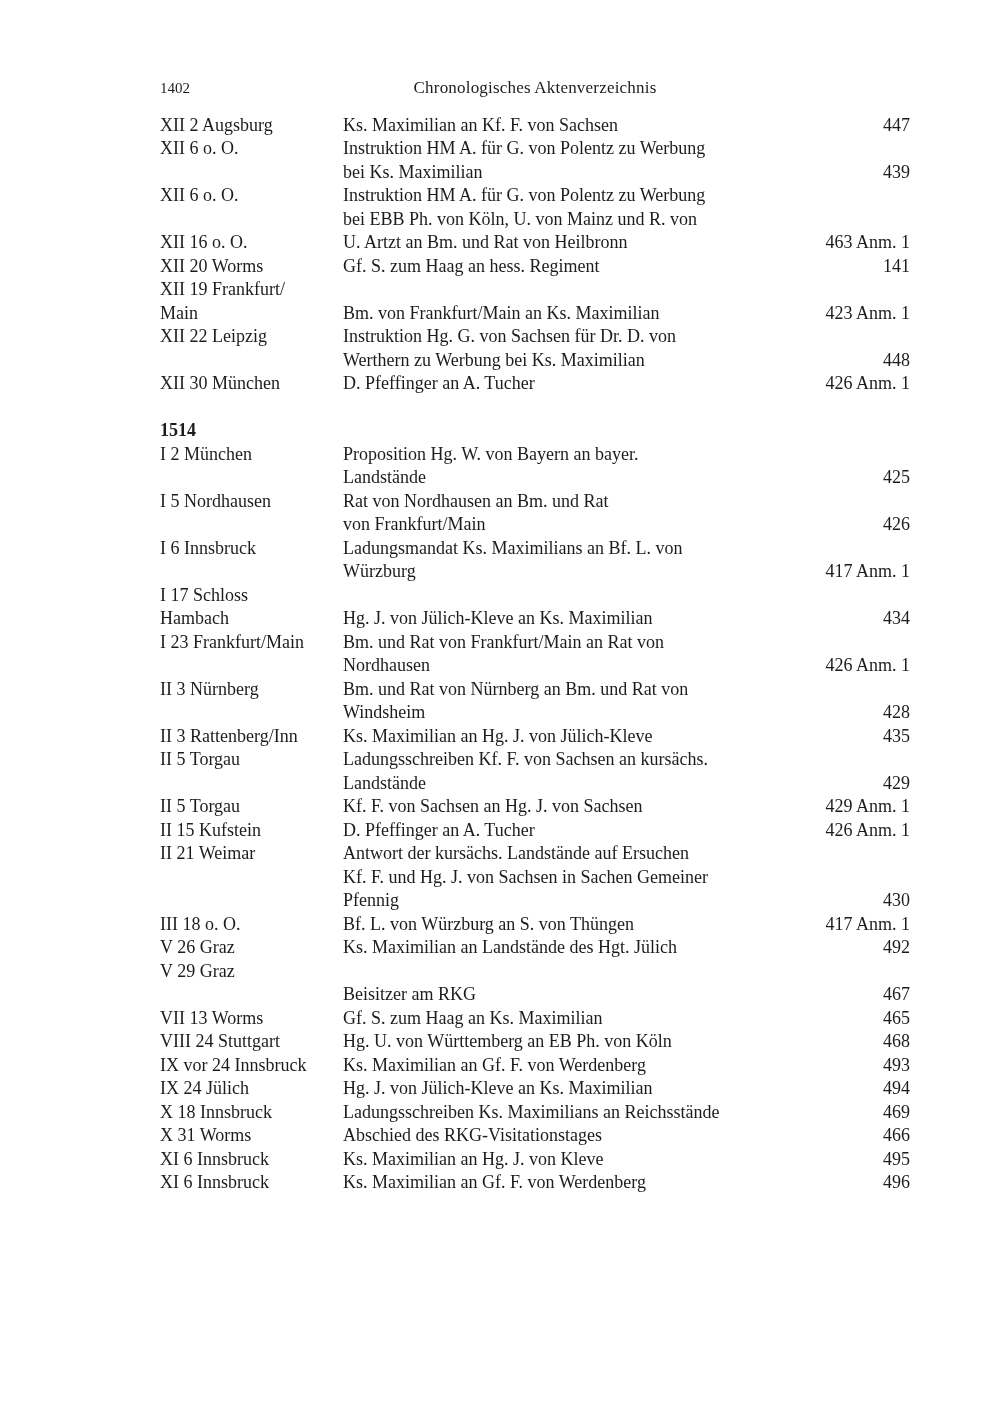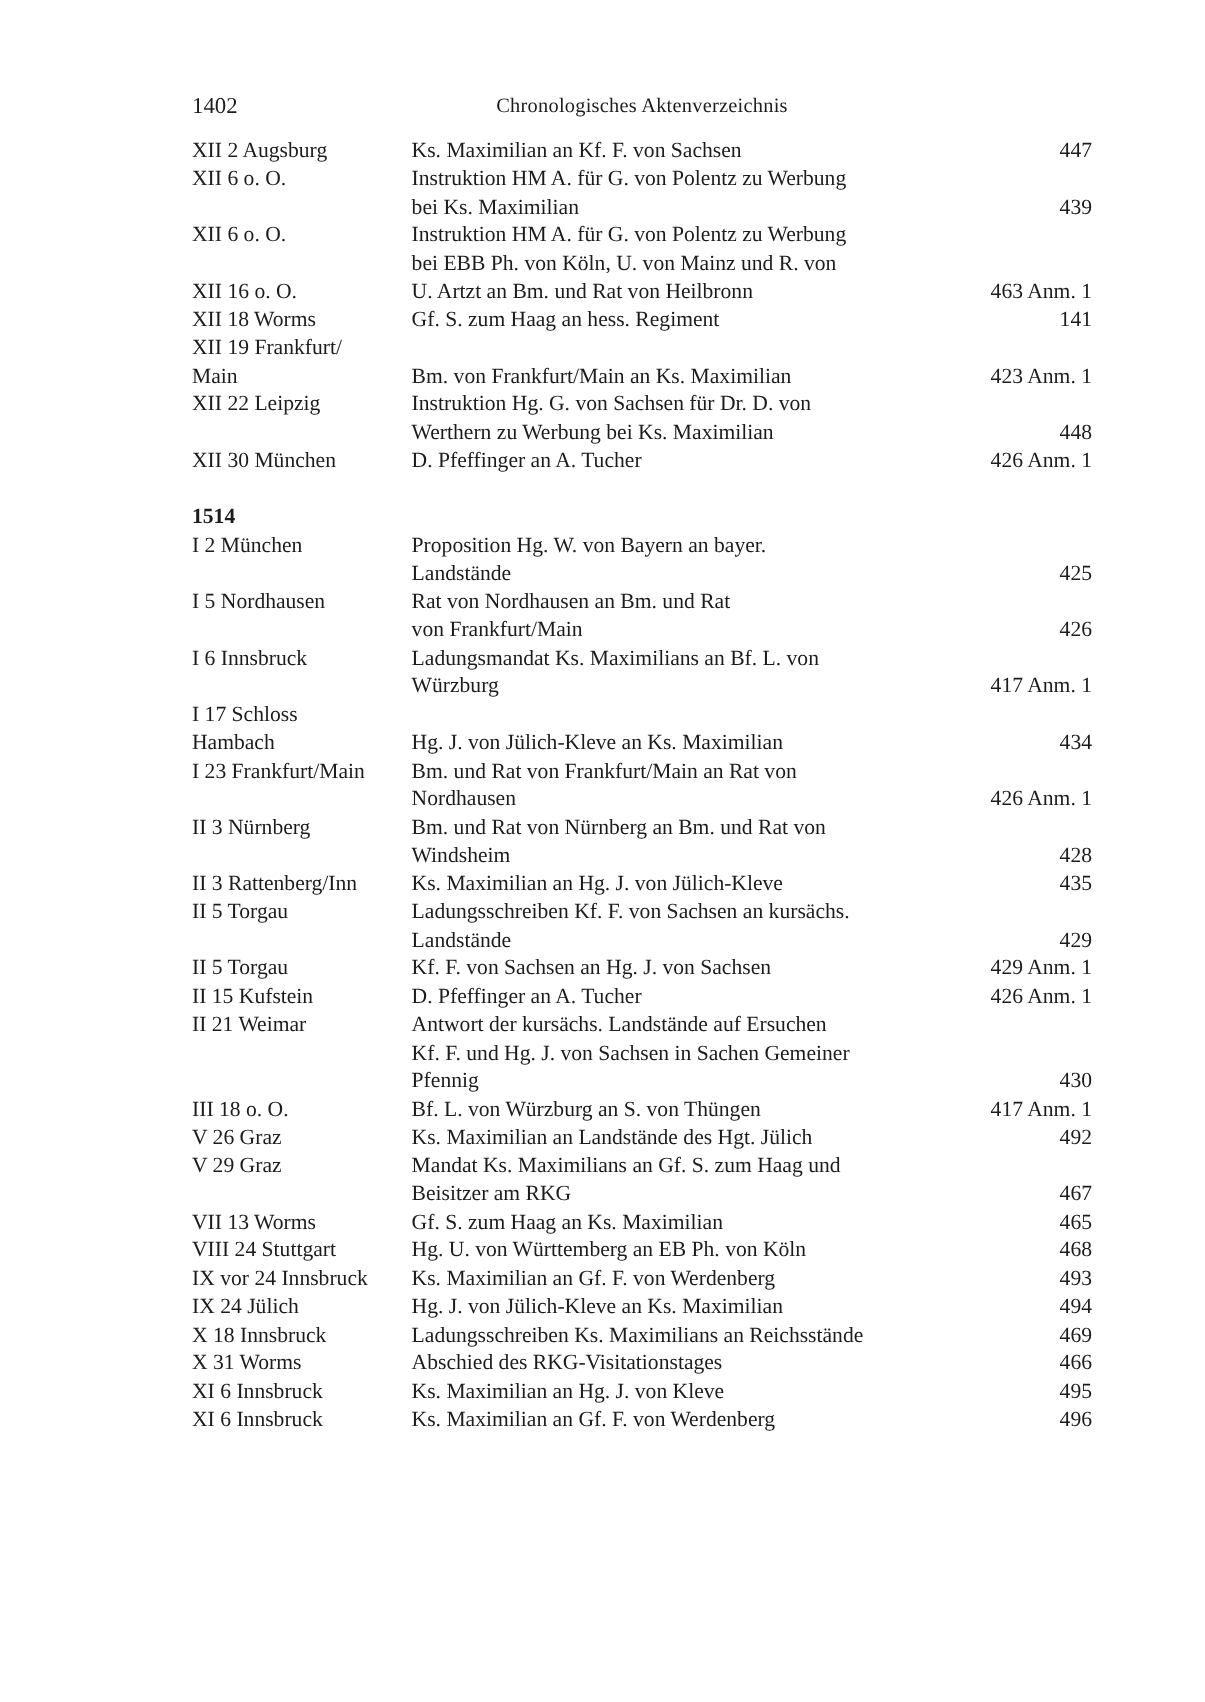--- a/index.html
+++ b/index.html
@@ -22,21 +22,21 @@
   }
   .page-header {
     position: relative;
     text-align: center;
     margin-bottom: 14px;
   }
   .page-number {
     position: absolute;
     left: 0;
     top: 1px;
-    font-size: 19px;
+    font-size: 15px;
   }
   .running-header {
     font-size: 17px;
     letter-spacing: 0.2px;
   }
   .entry-list { }
   .row {
     display: flex;
     align-items: flex-end;
   }
@@ -92,21 +92,21 @@
     <span class="c1"></span>
     <span class="c2">bei EBB Ph. von Köln, U. von Mainz und R. von</span>
     <span class="c3"></span>
   </div>
       <div class="row">
     <span class="c1">XII 16 o. O.</span>
     <span class="c2">U. Artzt an Bm. und Rat von Heilbronn</span>
     <span class="c3">463 Anm. 1</span>
   </div>
       <div class="row">
-    <span class="c1">XII 18 Worms</span>
+    <span class="c1">XII 20 Worms</span>
     <span class="c2">Gf. S. zum Haag an hess. Regiment</span>
     <span class="c3">141</span>
   </div>
       <div class="row">
     <span class="c1">XII 19 Frankfurt/</span>
     <span class="c2"></span>
     <span class="c3"></span>
   </div>
       <div class="row">
     <span class="c1">Main</span>
@@ -234,21 +234,20 @@
     <span class="c2">Bf. L. von Würzburg an S. von Thüngen</span>
     <span class="c3">417 Anm. 1</span>
   </div>
       <div class="row">
     <span class="c1">V 26 Graz</span>
     <span class="c2">Ks. Maximilian an Landstände des Hgt. Jülich</span>
     <span class="c3">492</span>
   </div>
       <div class="row">
     <span class="c1">V 29 Graz</span>
-    <span class="c2">Mandat Ks. Maximilians an Gf. S. zum Haag und</span>
     <span class="c3"></span>
   </div>
       <div class="row">
     <span class="c1"></span>
     <span class="c2">Beisitzer am RKG</span>
     <span class="c3">467</span>
   </div>
       <div class="row">
     <span class="c1">VII 13 Worms</span>
     <span class="c2">Gf. S. zum Haag an Ks. Maximilian</span>

